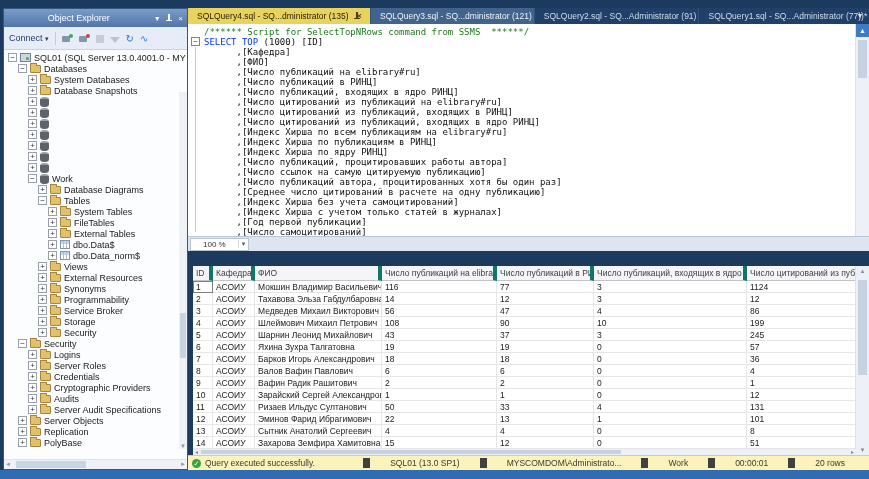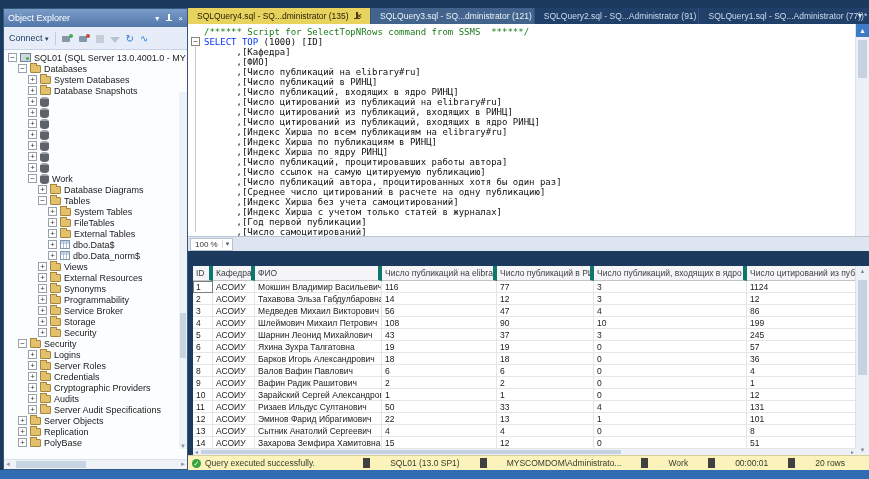--- a/index.html
+++ b/index.html
@@ -3,21 +3,21 @@
 <meta charset="utf-8">
 <style>
   html,body{margin:0;padding:0;background:#0e2236;}
   .app{position:relative;width:869px;height:479px;background:#1c3a5e;overflow:hidden;
        font-family:"Liberation Sans",sans-serif;-webkit-font-smoothing:antialiased;}
   
   .oe{position:absolute;left:3px;top:8px;width:185px;height:462px;background:#f3f6fb;
       border:1px solid #34577e;box-sizing:border-box;display:flex;flex-direction:column;}
   .oe-title{height:18px;background:linear-gradient(#7a9cc8,#5176a8);color:#fff;font-size:9px;
       display:flex;align-items:center;padding:0 4px;gap:6px;}
-  .oe-title .t{flex:1;}
+  .oe-title .t{flex:1;text-align:center;}
   .oe-title .glyph{font-size:8px;cursor:default;}
   .pin{display:inline-block;width:7px;height:9px;position:relative;}
   .pin::before{content:"";position:absolute;left:3px;top:0;width:2px;height:6px;background:#fff;}
   .pin::after{content:"";position:absolute;left:1px;top:6px;width:6px;height:1px;background:#fff;}
   .pin.dark::before{background:#4a3f10;}
   .pin.dark::after{background:#4a3f10;}
   .oe-toolbar{height:22px;background:#e7edf8;border-bottom:1px solid #c6d3e6;display:flex;
       align-items:center;padding:0 5px;gap:6px;font-size:9px;color:#1e3d63;}
   .tbsep{width:1px;height:13px;background:#c0ccdd;}
   .tbico{width:11px;height:11px;position:relative;display:inline-block;}
@@ -65,21 +65,21 @@
   .foldbox{position:absolute;left:3px;top:13px;width:9px;height:9px;box-sizing:border-box;border:1px solid #848484;
         background:#fff;font-size:8px;line-height:7px;text-align:center;color:#333;}
   .foldline{position:absolute;left:7px;top:23px;height:185px;width:1px;background:#c9c9c9;}
   .ed-vscroll{position:absolute;right:0;top:0;bottom:0;width:13px;background:#edf1f7;border-left:1px solid #dbe2ec;}
   .ed-vscroll .btn{height:13px;background:#3d7cc4;color:#fff;font-size:7px;text-align:center;line-height:13px;}
   .ed-vscroll .thumb{position:absolute;left:2px;right:2px;top:16px;height:38px;background:#c6d2e2;}
   
   .zoombar{position:absolute;left:188px;top:236px;right:0;height:14px;background:#dde5f0;border-top:1px solid #b9c6d8;
         display:flex;align-items:center;padding-left:2px;font-size:8px;color:#333;}
   .zoomctl{display:flex;align-items:center;background:#fff;border:1px solid #b9c2cf;height:11px;}
-  .zoomctl .zv{padding:0 4px;text-align:right;}
+  .zoomctl .zv{padding:0 12px;text-align:right;}
   .zoomctl .zc{border-left:1px solid #d4dae2;padding:0 3px;font-size:7px;color:#55606e;}
   
   .rtabs{position:absolute;left:188px;top:250px;right:0;height:16px;background:#d7e0ec;display:flex;
         align-items:flex-end;padding-left:5px;font-size:9px;color:#222;}
   .rtab{display:flex;align-items:center;gap:4px;padding:2px 9px 2px 5px;}
   .rtab.ractive{background:#fff;border:1px solid #b9c2cf;border-bottom:none;}
   .ic-grid{width:9px;height:8px;box-sizing:border-box;border:1px solid #5b7ba1;
       background:linear-gradient(to right,transparent 0 2px,#9db4cf 2px 3px,transparent 3px 5px,#9db4cf 5px 6px,transparent 6px),
                  linear-gradient(#bcd0e8 0 2px,#fff 2px);}
   .ic-msg{border-color:#a08c46;background:linear-gradient(to right,transparent 0 2px,#d9c98a 2px 3px,transparent 3px 5px,#d9c98a 5px 6px,transparent 6px),

